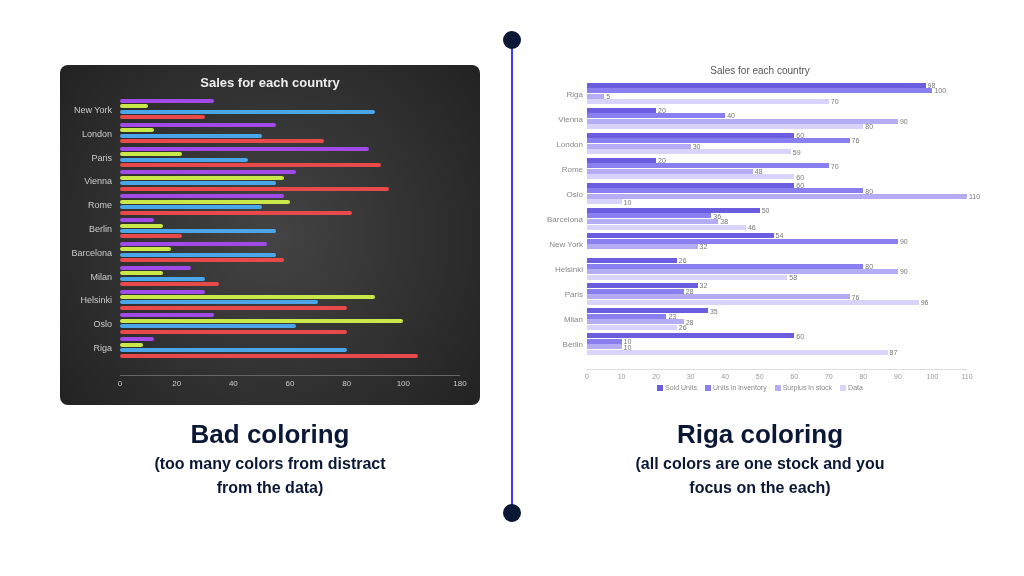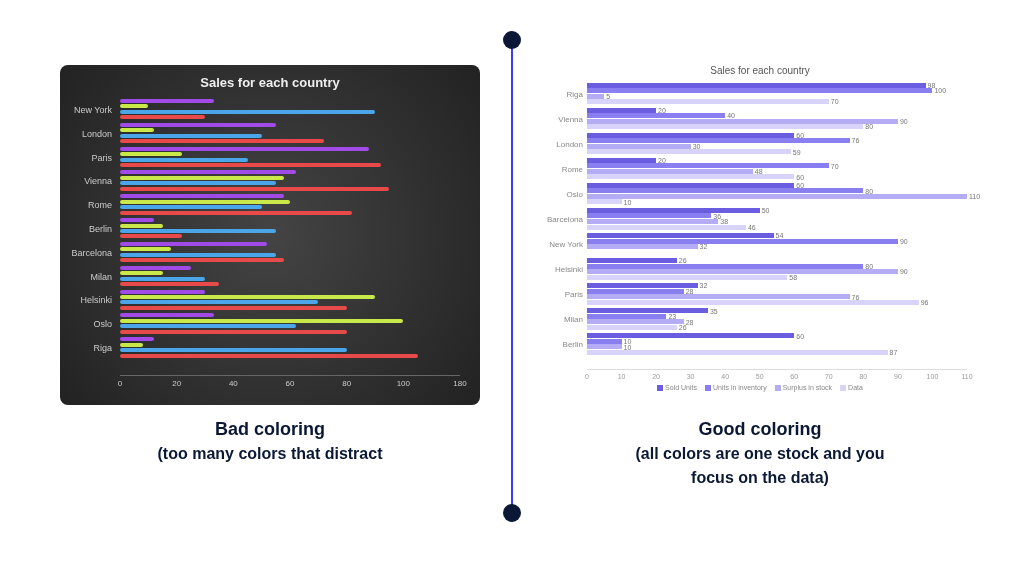--- a/index.html
+++ b/index.html
@@ -32,21 +32,21 @@
   .lc-ylabel { position: absolute; left: -42px; width: 38px; text-align: right; font-size: 8px; color: #888; top: 50%; transform: translateY(-50%); }
   .lc-val { position: absolute; font-size: 7px; color: #777; top: 50%; transform: translateY(-50%); padding-left: 2px; }
   .lc-xaxis { position: absolute; bottom: 0; left: 0; right: 0; height: 1px; background: #ddd; }
   .lc-tick { position: absolute; bottom: -10px; font-size: 7px; color: #999; transform: translateX(-50%); }
   .lc-legend { text-align: center; font-size: 7px; color: #888; margin-top: 14px; }
   .lc-legend span { margin: 0 4px; }
   .sw { display: inline-block; width: 6px; height: 6px; vertical-align: middle; margin-right: 2px; }
 
   
   .caption { text-align: center; color: #0a1836; }
-  .caption .big { font-size: 18px; font-weight: 800; margin-top: 14px; }
+  .caption .big { font-size: 26px; font-weight: 800; margin-top: 14px; }
   .caption .small { font-size: 16px; font-weight: 700; margin-top: 4px; line-height: 1.25; }
 </style>
 </head>
 <body>
 
 <div class="page">
   <div class="divider"></div>
   <div class="dot top"></div>
   <div class="dot bot"></div>
 
@@ -138,21 +138,22 @@
           <div class="dc-row" style="top: 240.182px; height: 21.8182px;">
             <div class="dc-bar" style="top: 1px; left: 0px; width: 10%; background: rgb(162, 74, 232);"></div>
             <div class="dc-bar" style="top: 6.45455px; left: 0px; width: 6.66667%; background: rgb(201, 232, 74);"></div>
             <div class="dc-bar" style="top: 11.9091px; left: 0px; width: 66.6667%; background: rgb(74, 166, 232);"></div>
             <div class="dc-bar" style="top: 17.3636px; left: 0px; width: 87.5%; background: rgb(232, 74, 74);"></div>
           </div>
         </div>
     </div>
     <div class="caption">
       <div class="big">Bad coloring</div>
-      <div class="small">(too many colors that distract</div>
+      <div class="small">(too many colors from distract</div>
+      <div class="small">from the data)</div>
     </div>
   </div>
 
   <div class="right">
     <div class="light-chart">
       <div class="title">Sales for each country</div>
       <div class="lc-plot" id="lc-plot">
         <div class="lc-xaxis"></div>
       <div class="lc-tick" style="left: 0%;">0</div>
           <div class="lc-tick" style="left: 9.09091%;">10</div>
@@ -282,18 +283,18 @@
             <div class="lc-val" style="left: 9.09091%; top: 8.28409px;">10</div>
             <div class="lc-bar" style="top: 11.5455px; height: 5.02273px; left: 0px; width: 9.09091%; background: rgb(180, 172, 245);"></div>
             <div class="lc-val" style="left: 9.09091%; top: 13.8068px;">10</div>
             <div class="lc-bar" style="top: 17.0682px; height: 5.02273px; left: 0px; width: 79.0909%; background: rgb(215, 211, 251);"></div>
             <div class="lc-val" style="left: 79.0909%; top: 19.3295px;">87</div>
           </div>
         </div>
       <div class="lc-legend" id="lc-legend"><span><i class="sw" style="background: rgb(107, 93, 224);"></i>Sold Units</span><span><i class="sw" style="background: rgb(138, 127, 240);"></i>Units in inventory</span><span><i class="sw" style="background: rgb(180, 172, 245);"></i>Surplus in stock</span><span><i class="sw" style="background: rgb(215, 211, 251);"></i>Data</span></div>
     </div>
     <div class="caption">
-      <div class="big">Good coloring</div>
+      <div class="big">Riga coloring</div>
       <div class="small">(all colors are one stock and you</div>
-      <div class="small">focus on the data)</div>
+      <div class="small">focus on the each)</div>
     </div>
   </div>
 </div>
 
 </body></html>

